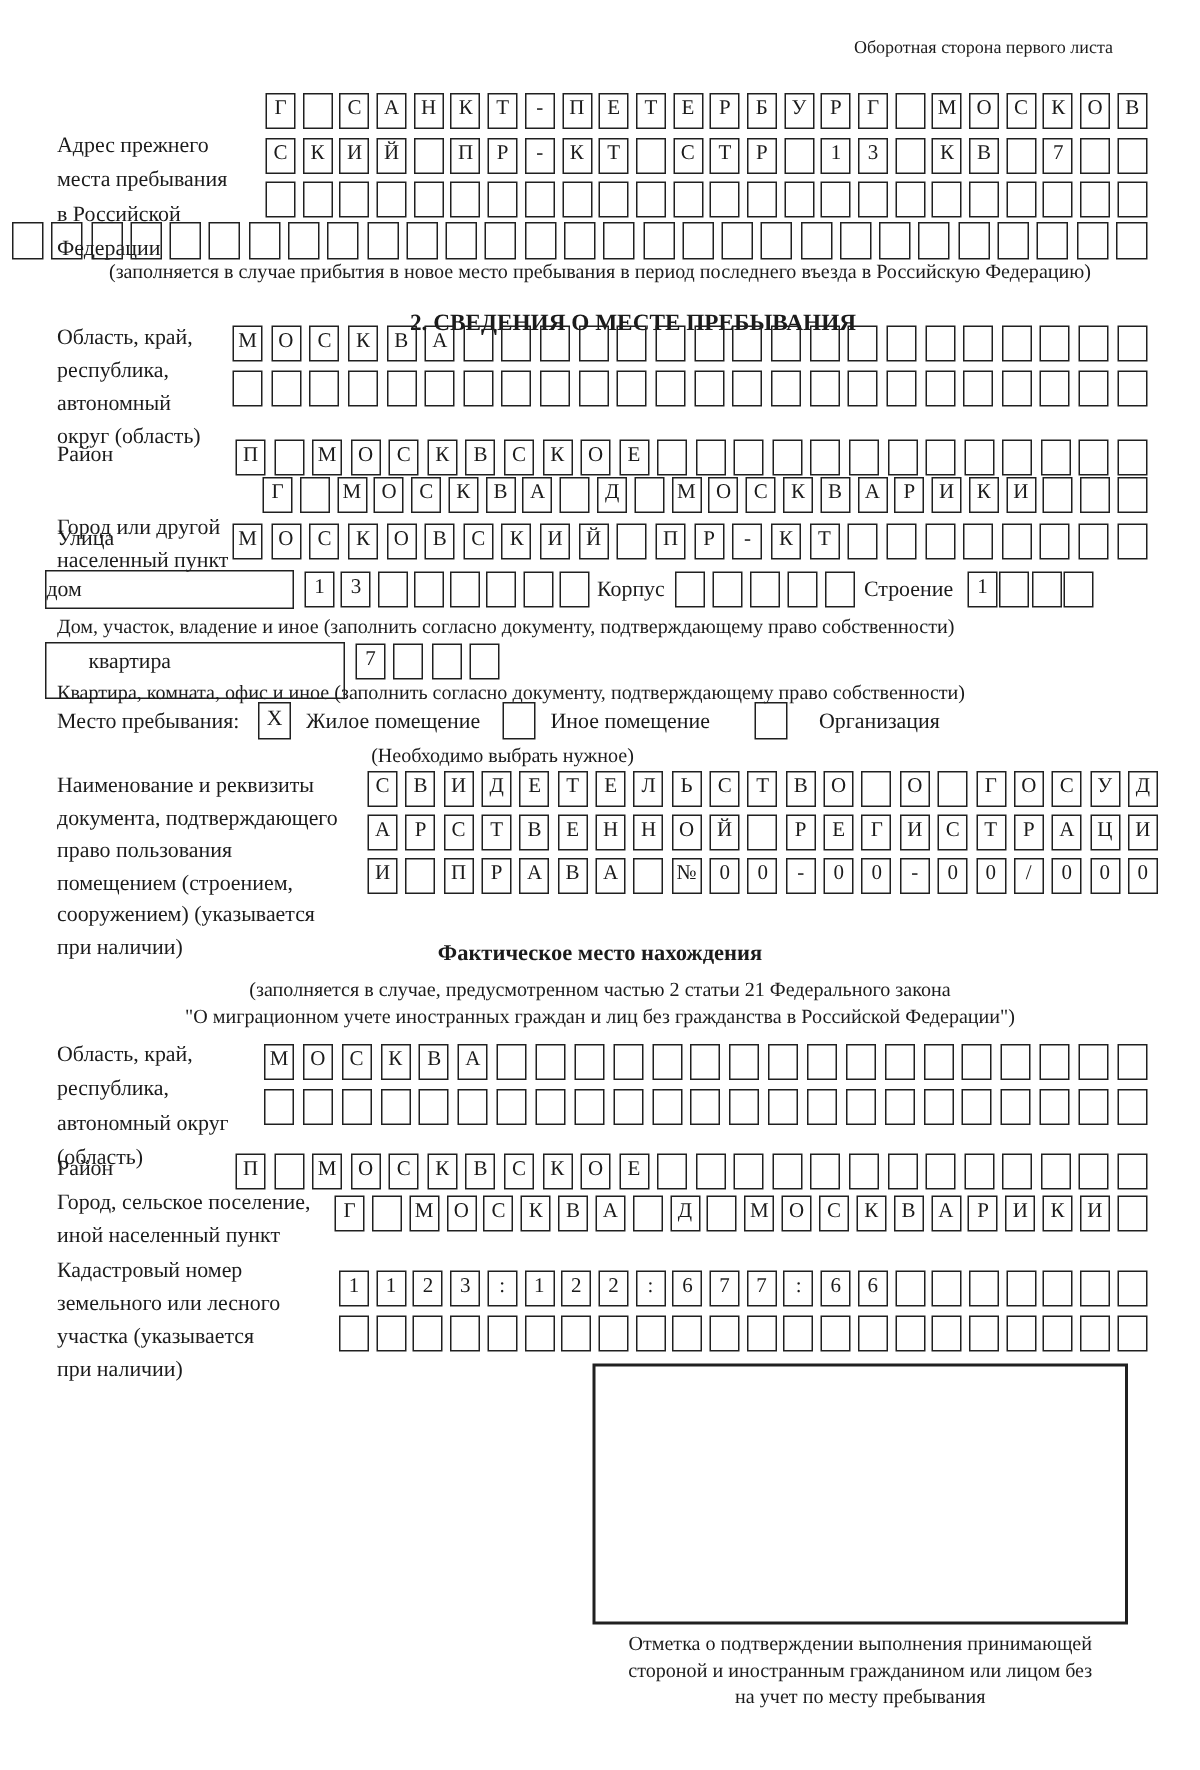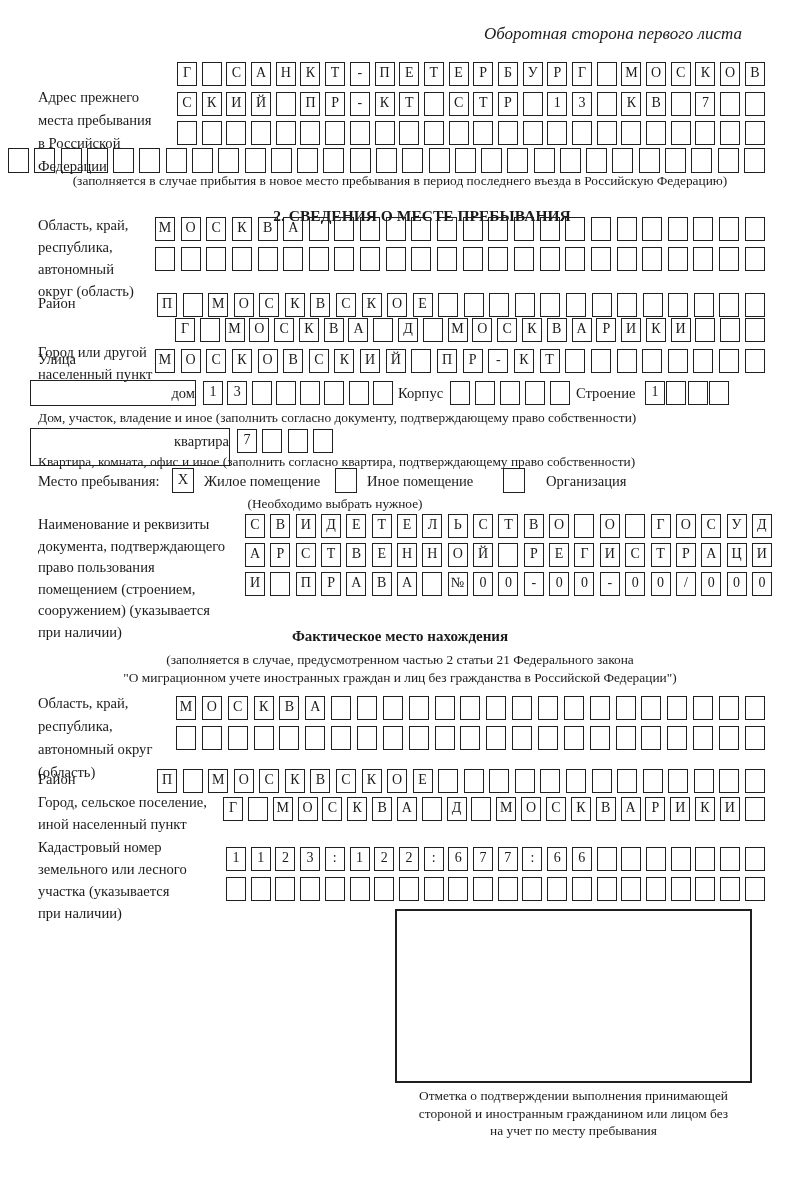--- a/index.html
+++ b/index.html
@@ -6,33 +6,33 @@
   #form{position:relative;width:800px;height:1180px;background:#fff;overflow:hidden;
         font-family:"Liberation Serif","DejaVu Serif",serif;color:#1b1b1b;}
   .lbl{position:absolute;font-size:14.6px;line-height:22.5px;white-space:nowrap;}
   .note{position:absolute;font-size:13.4px;white-space:nowrap;}
   .center{left:0;width:800px;text-align:center;}
   .title{position:absolute;font-weight:bold;font-size:15.5px;white-space:nowrap;}
   .cellrow{position:absolute;display:flex;justify-content:space-between;}
   .cell{box-sizing:border-box;flex:0 0 20px;width:20px;height:24px;border:1.7px solid #202020;
         font-size:14px;line-height:20px;text-align:center;overflow:hidden;}
   .wide .cell{flex:0 0 21px;width:21px;height:25px;}
-  .bigbox{position:absolute;box-sizing:border-box;border:1.8px solid #202020;text-align:right;
+  .bigbox{position:absolute;box-sizing:border-box;border:1.8px solid #202020;text-align:left;
         font-size:14.5px;}
   .cb{position:absolute;box-sizing:border-box;width:22px;height:25px;border:1.7px solid #202020;
         text-align:center;font-size:14.5px;line-height:21px;}
   .stampbox{position:absolute;box-sizing:border-box;border:2px solid #202020;background:#fff;}
   .lines div{white-space:nowrap;}
 </style>
 </head>
 <body>
 
 <div id="form">
 
-  <div class="note" style="left:450px;top:24px;width:292px;text-align:right;font-size:17px;font-style:italic;">Оборотная сторона первого листа</div>
+  <div class="note" style="left:450px;top:24px;width:292px;text-align:right;font-size:12px;">Оборотная сторона первого листа</div>
 
   <div class="lbl lines" style="left:38px;top:62px;line-height:23px;margin-top:24px;">
       <div>Адрес прежнего</div>
       <div>места пребывания</div>
       <div>в Российской</div>
       <div>Федерации</div>
     </div>
   <div class="cellrow" style="left:177px;top:62px;width:588px;">
       <span class="cell">Г</span>
       <span class="cell"></span>
@@ -320,21 +320,21 @@
     </div>
   <div class="note" style="left:38px;top:410px;">Дом, участок, владение и иное (заполнить согласно документу, подтверждающему право собственности)</div>
 
   <div class="bigbox" style="left:30px;top:428px;width:200px;height:38px;line-height:24px;padding-left:28px;">квартира</div>
   <div class="cellrow" style="left:237px;top:429px;width:96px;">
       <span class="cell">7</span>
       <span class="cell"></span>
       <span class="cell"></span>
       <span class="cell"></span>
     </div>
-  <div class="note" style="left:38px;top:454px;">Квартира, комната, офис и иное (заполнить согласно квартира, подтверждающему право собственности)</div>
+  <div class="note" style="left:38px;top:454px;">Квартира, комната, офис и иное (заполнить согласно документу, подтверждающему право собственности)</div>
 
   <div class="lbl" style="left:38px;top:470px;">Место пребывания:</div>
   <div class="cb" style="left:172px;top:468px;">X</div>
   <div class="lbl" style="left:204px;top:470px;">Жилое помещение</div>
   <div class="cb" style="left:335px;top:468px;"></div>
   <div class="lbl" style="left:367px;top:470px;">Иное помещение</div>
   <div class="cb" style="left:503px;top:468px;"></div>
   <div class="lbl" style="left:546px;top:470px;">Организация</div>
   <div class="note" style="left:185px;top:496px;width:300px;text-align:center;">(Необходимо выбрать нужное)</div>
 

